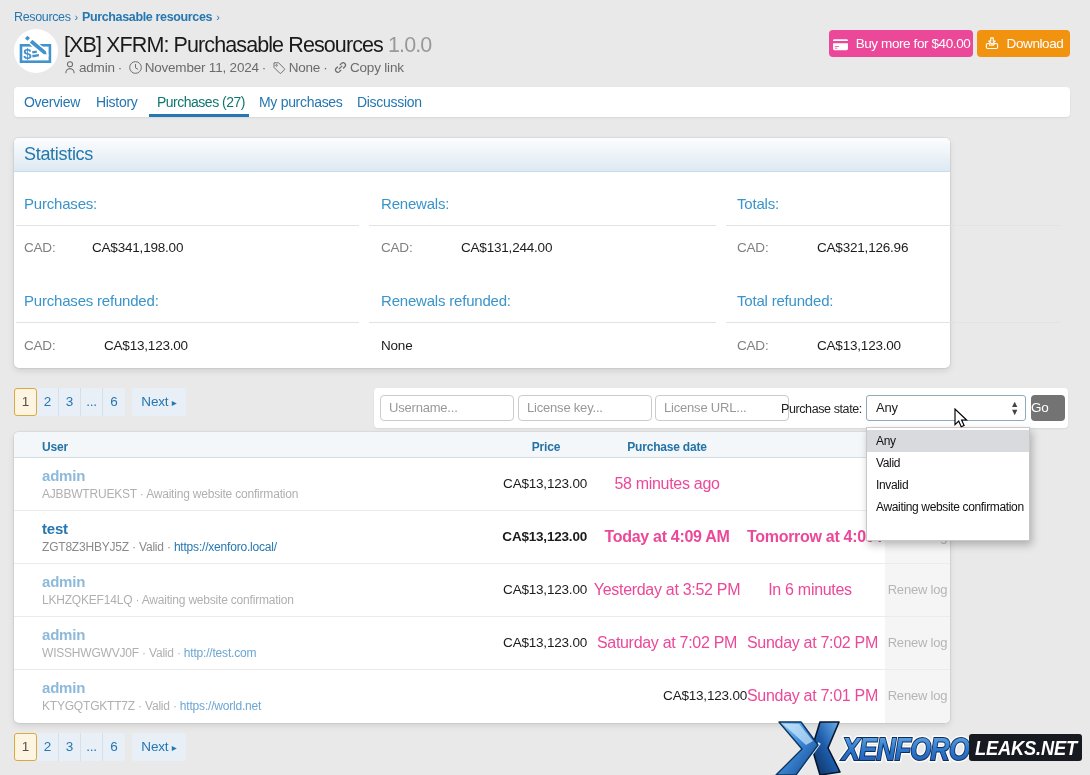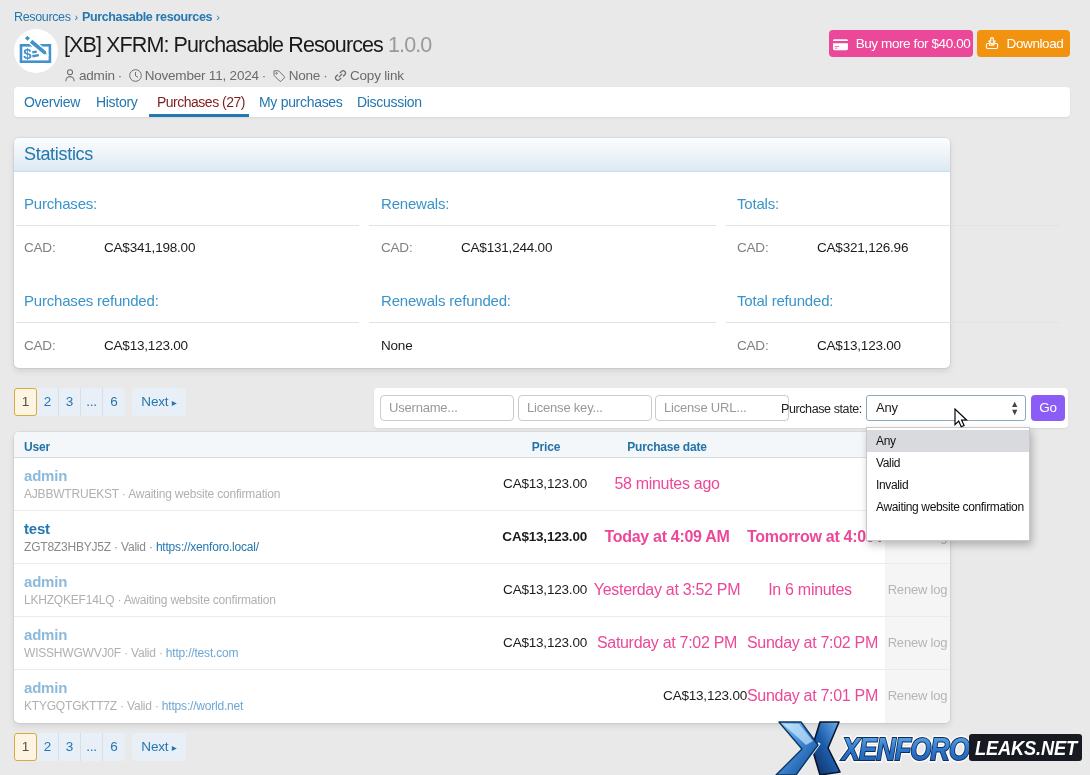--- a/index.html
+++ b/index.html
@@ -15,34 +15,34 @@
 
 .crumbs { position:absolute; left:14px; top:10px; font-size:12.5px; letter-spacing:-0.35px; color:#2577b1; }
 .crumbs b { font-weight:700; }
 .crumbs .sep { color:#2577b1; font-size:11px; padding:0 4px; }
 
 
 .avatar { position:absolute; left:14px; top:29px; width:44px; height:44px; border-radius:50%; background:#fff; }
 .avatar svg { position:absolute; left:0; top:0; }
 .title { position:absolute; left:64px; top:33px; font-size:21.5px; color:#1a1a1a; letter-spacing:-0.9px; white-space:nowrap; }
 .title .ver { color:#999; }
-.meta { position:absolute; left:64px; top:68px; font-size:13.5px; color:#6b6b6b; white-space:nowrap; }
+.meta { position:absolute; left:64px; top:60px; font-size:13.5px; color:#6b6b6b; white-space:nowrap; }
 .meta svg { vertical-align:-2px; margin-right:3px; }
 .meta .dot { padding:0 3px; }
 
 
 .btn { position:absolute; top:30px; height:27px; border-radius:4px; color:#fff; font-size:13.5px; letter-spacing:-0.4px; line-height:27px; text-align:center; white-space:nowrap; }
 .btn-buy { left:829px; width:144px; background:#ec4899; }
 .btn-dl { left:977px; width:93px; background:#f1930f; }
 .btn svg { vertical-align:-3px; margin-right:7px; }
 
 
 .tabs { position:absolute; left:14px; top:87px; width:1056px; height:30px; background:#fff; border-radius:4px; box-shadow:0 1px 2px rgba(0,0,0,0.08); }
 .tabs a { position:absolute; top:0; height:30px; line-height:30px; font-size:14px; letter-spacing:-0.3px; color:#2577b1; white-space:nowrap; }
-.tabs .active { color:#7f1d1d; }
+.tabs .active { color:#0f766e; }
 .tabs .underline { position:absolute; left:135px; top:27px; width:100px; height:3px; background:#2577b1; }
 
 
 .block { position:absolute; left:14px; width:936px; background:#fff; border-radius:5px; box-shadow:0 0 0 1px rgba(0,0,0,0.05), 0 3px 6px rgba(0,0,0,0.1); }
 .stats { top:138px; height:230px; }
 .stats-h { height:34px; border-radius:5px 5px 0 0; background:linear-gradient(#fcfdfe,#dde9f2); border-bottom:1px solid #c9dcea; color:#2478ad; font-size:18px; line-height:33px; padding-left:10px; letter-spacing:-0.3px; }
 .scell { position:absolute; }
 .scell .shead { font-size:15px; color:#3a94ca; letter-spacing:-0.2px; }
 .srule { position:absolute; height:1px; background:#e3e3e3; }
 .spair { position:absolute; font-size:13.5px; color:#1c1c1c; }
@@ -55,28 +55,28 @@
 .pagenav a.cur { background:#fdf5e2; color:#55504a; border:1px solid #d9aa43; border-radius:3px; line-height:25px; width:23px; }
 .pagenav a.next { margin-left:7px; border-radius:3px; border-right:none; width:54px; }
 .pagenav .arr { font-size:10px; }
 
 
 .filterbar { position:absolute; left:374px; top:388px; width:694px; height:40px; background:#fff; border-radius:4px; box-shadow:0 1px 2px rgba(0,0,0,0.08); }
 .finput { position:absolute; top:7px; height:26px; border:1px solid #ccc; border-radius:4px; font-size:13px; color:#999; line-height:24px; padding-left:8px; background:#fff; }
 .flabel { position:absolute; top:14px; font-size:12.5px; letter-spacing:-0.4px; color:#222; }
 .fselect { position:absolute; left:492px; top:7px; width:160px; height:26px; border:1px solid #8fa9bd; border-radius:3px; background:#fff; font-size:13px; color:#222; line-height:24px; padding-left:9px; }
 .fselect .updown { position:absolute; right:6px; top:4px; color:#444; font-size:9px; line-height:8px; text-align:center; }
-.fgo { position:absolute; left:657px; top:7px; width:34px; height:26px; background:#8b5cf6; border-radius:4px; color:#fff; font-size:13.5px; text-align:center; line-height:26px; }
+.fgo { position:absolute; left:657px; top:7px; width:34px; height:26px; background:#737373; border-radius:4px; color:#fff; font-size:13.5px; text-align:left; line-height:26px; }
 
 
 .table { top:432px; height:291px; }
 .thead { display:flex; height:26px; background:#f4f7f9; border-bottom:1px solid #d6dde2; border-radius:5px 5px 0 0; font-size:12px; font-weight:700; color:#2373a7; line-height:31px; }
 .trow { display:flex; height:53px; border-bottom:1px solid #ebebeb; }
 .trow:last-child { border-bottom:none; }
-.c-user { flex:1; padding-left:10px; overflow:hidden; }
+.c-user { flex:1; padding-left:28px; overflow:hidden; }
 .c-price { width:100px; text-align:right; }
 .c-date { width:160px; text-align:center; }
 .c-exp { width:126px; text-align:center; margin-right:12px; }
 .c-act { width:65px; background:#f5f5f5; text-align:center; font-size:13px; color:#b5b5b5; line-height:52px; }
 .trow:last-child .c-act { border-radius:0 0 5px 0; }
 .trow .c-user { padding-top:9px; }
 .uname { font-size:15px; font-weight:700; color:#8db9da; }
 .uname.strong { color:#2577b1; }
 .usub { font-size:12px; color:#b0b0b0; margin-top:3px; }
 .usub .dk { color:#8a8a8a; }
@@ -161,21 +161,21 @@
 
 <div class="block stats">
   <div class="stats-h">Statistics</div>
 
   <div class="scell" style="left:10px; top:57px;"><span class="shead">Purchases:</span></div>
   <div class="scell" style="left:367px; top:57px;"><span class="shead">Renewals:</span></div>
   <div class="scell" style="left:723px; top:57px;"><span class="shead">Totals:</span></div>
   <div class="srule" style="left:2px; top:87px; width:343px;"></div>
   <div class="srule" style="left:355px; top:87px; width:347px;"></div>
   <div class="srule" style="left:712px; top:87px; width:334px;"></div>
-  <div class="spair" style="left:10px; top:102px;"><span class="lab">CAD:</span><span style="position:absolute; left:80px;">CA$341,198.00</span></div>
+  <div class="spair" style="left:10px; top:102px;"><span class="lab">CAD:</span><span style="position:absolute; left:68px;">CA$341,198.00</span></div>
   <div class="spair" style="left:367px; top:102px;"><span class="lab">CAD:</span><span style="position:absolute; left:80px;">CA$131,244.00</span></div>
   <div class="spair" style="left:723px; top:102px;"><span class="lab">CAD:</span><span style="position:absolute; left:80px;">CA$321,126.96</span></div>
 
   <div class="scell" style="left:10px; top:154px;"><span class="shead">Purchases refunded:</span></div>
   <div class="scell" style="left:367px; top:154px;"><span class="shead">Renewals refunded:</span></div>
   <div class="scell" style="left:723px; top:154px;"><span class="shead">Total refunded:</span></div>
   <div class="srule" style="left:2px; top:184px; width:343px;"></div>
   <div class="srule" style="left:355px; top:184px; width:347px;"></div>
   <div class="srule" style="left:712px; top:184px; width:334px;"></div>
   <div class="spair" style="left:10px; top:200px;"><span class="lab">CAD:</span><span style="position:absolute; left:80px;">CA$13,123.00</span></div>

